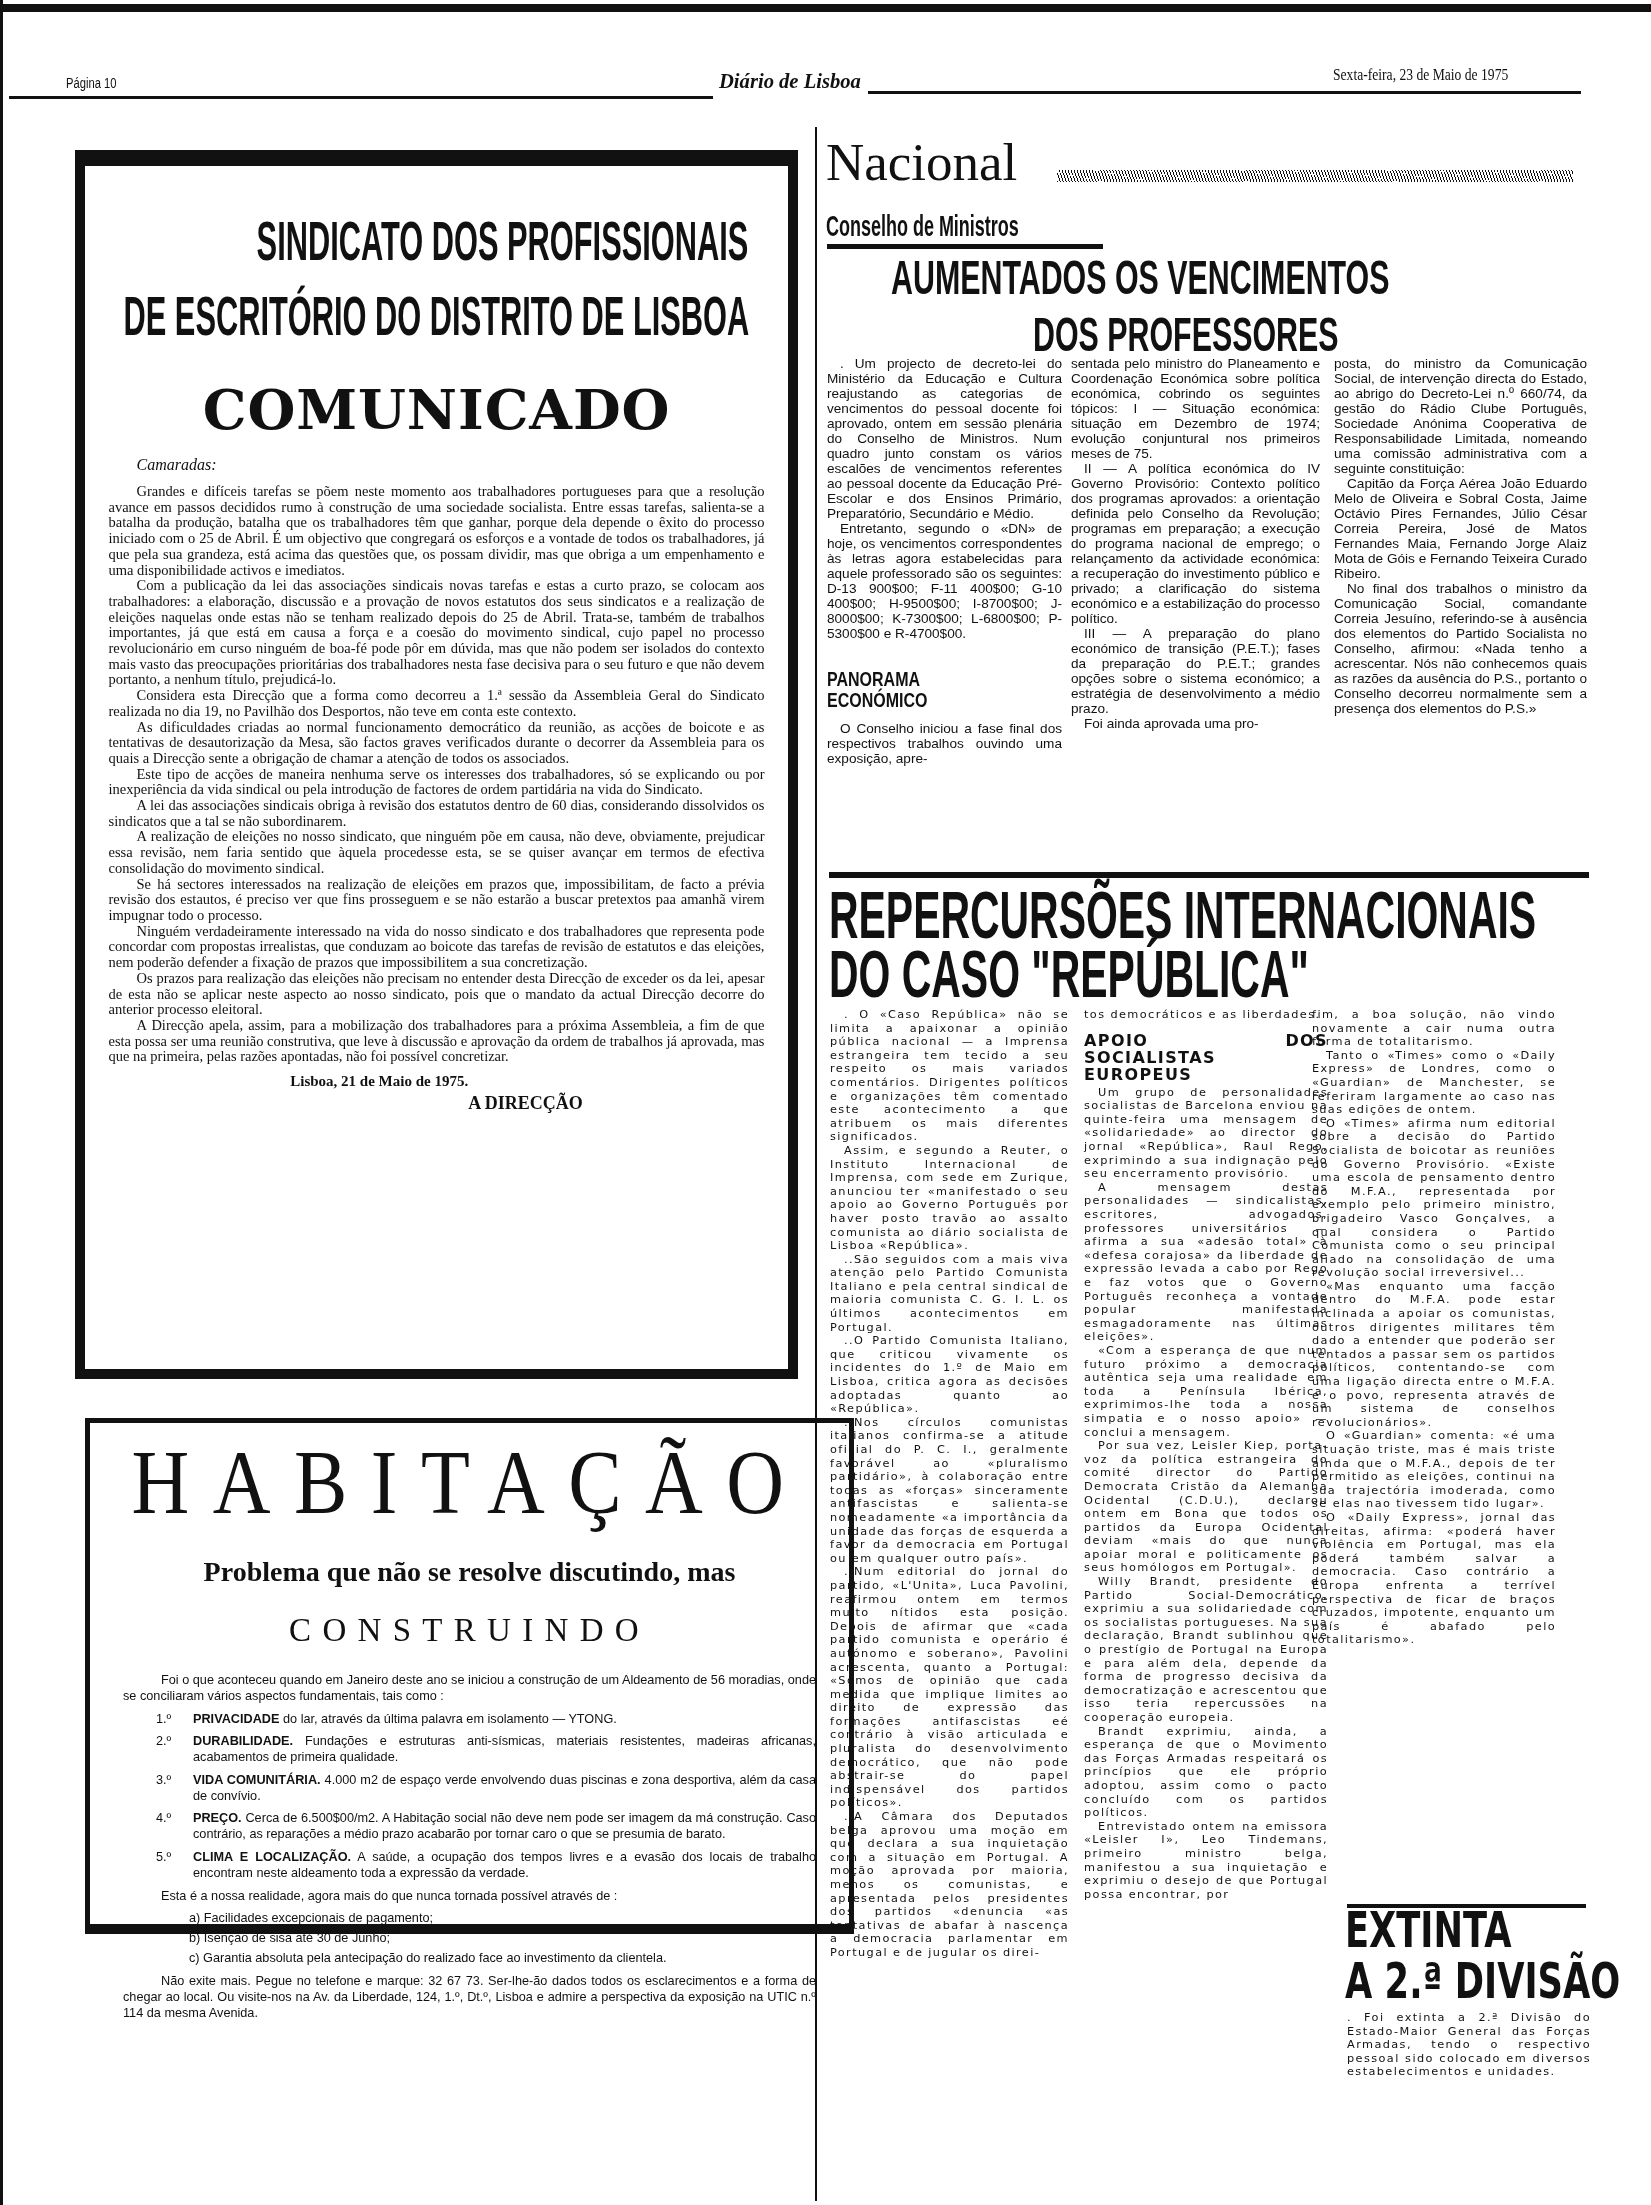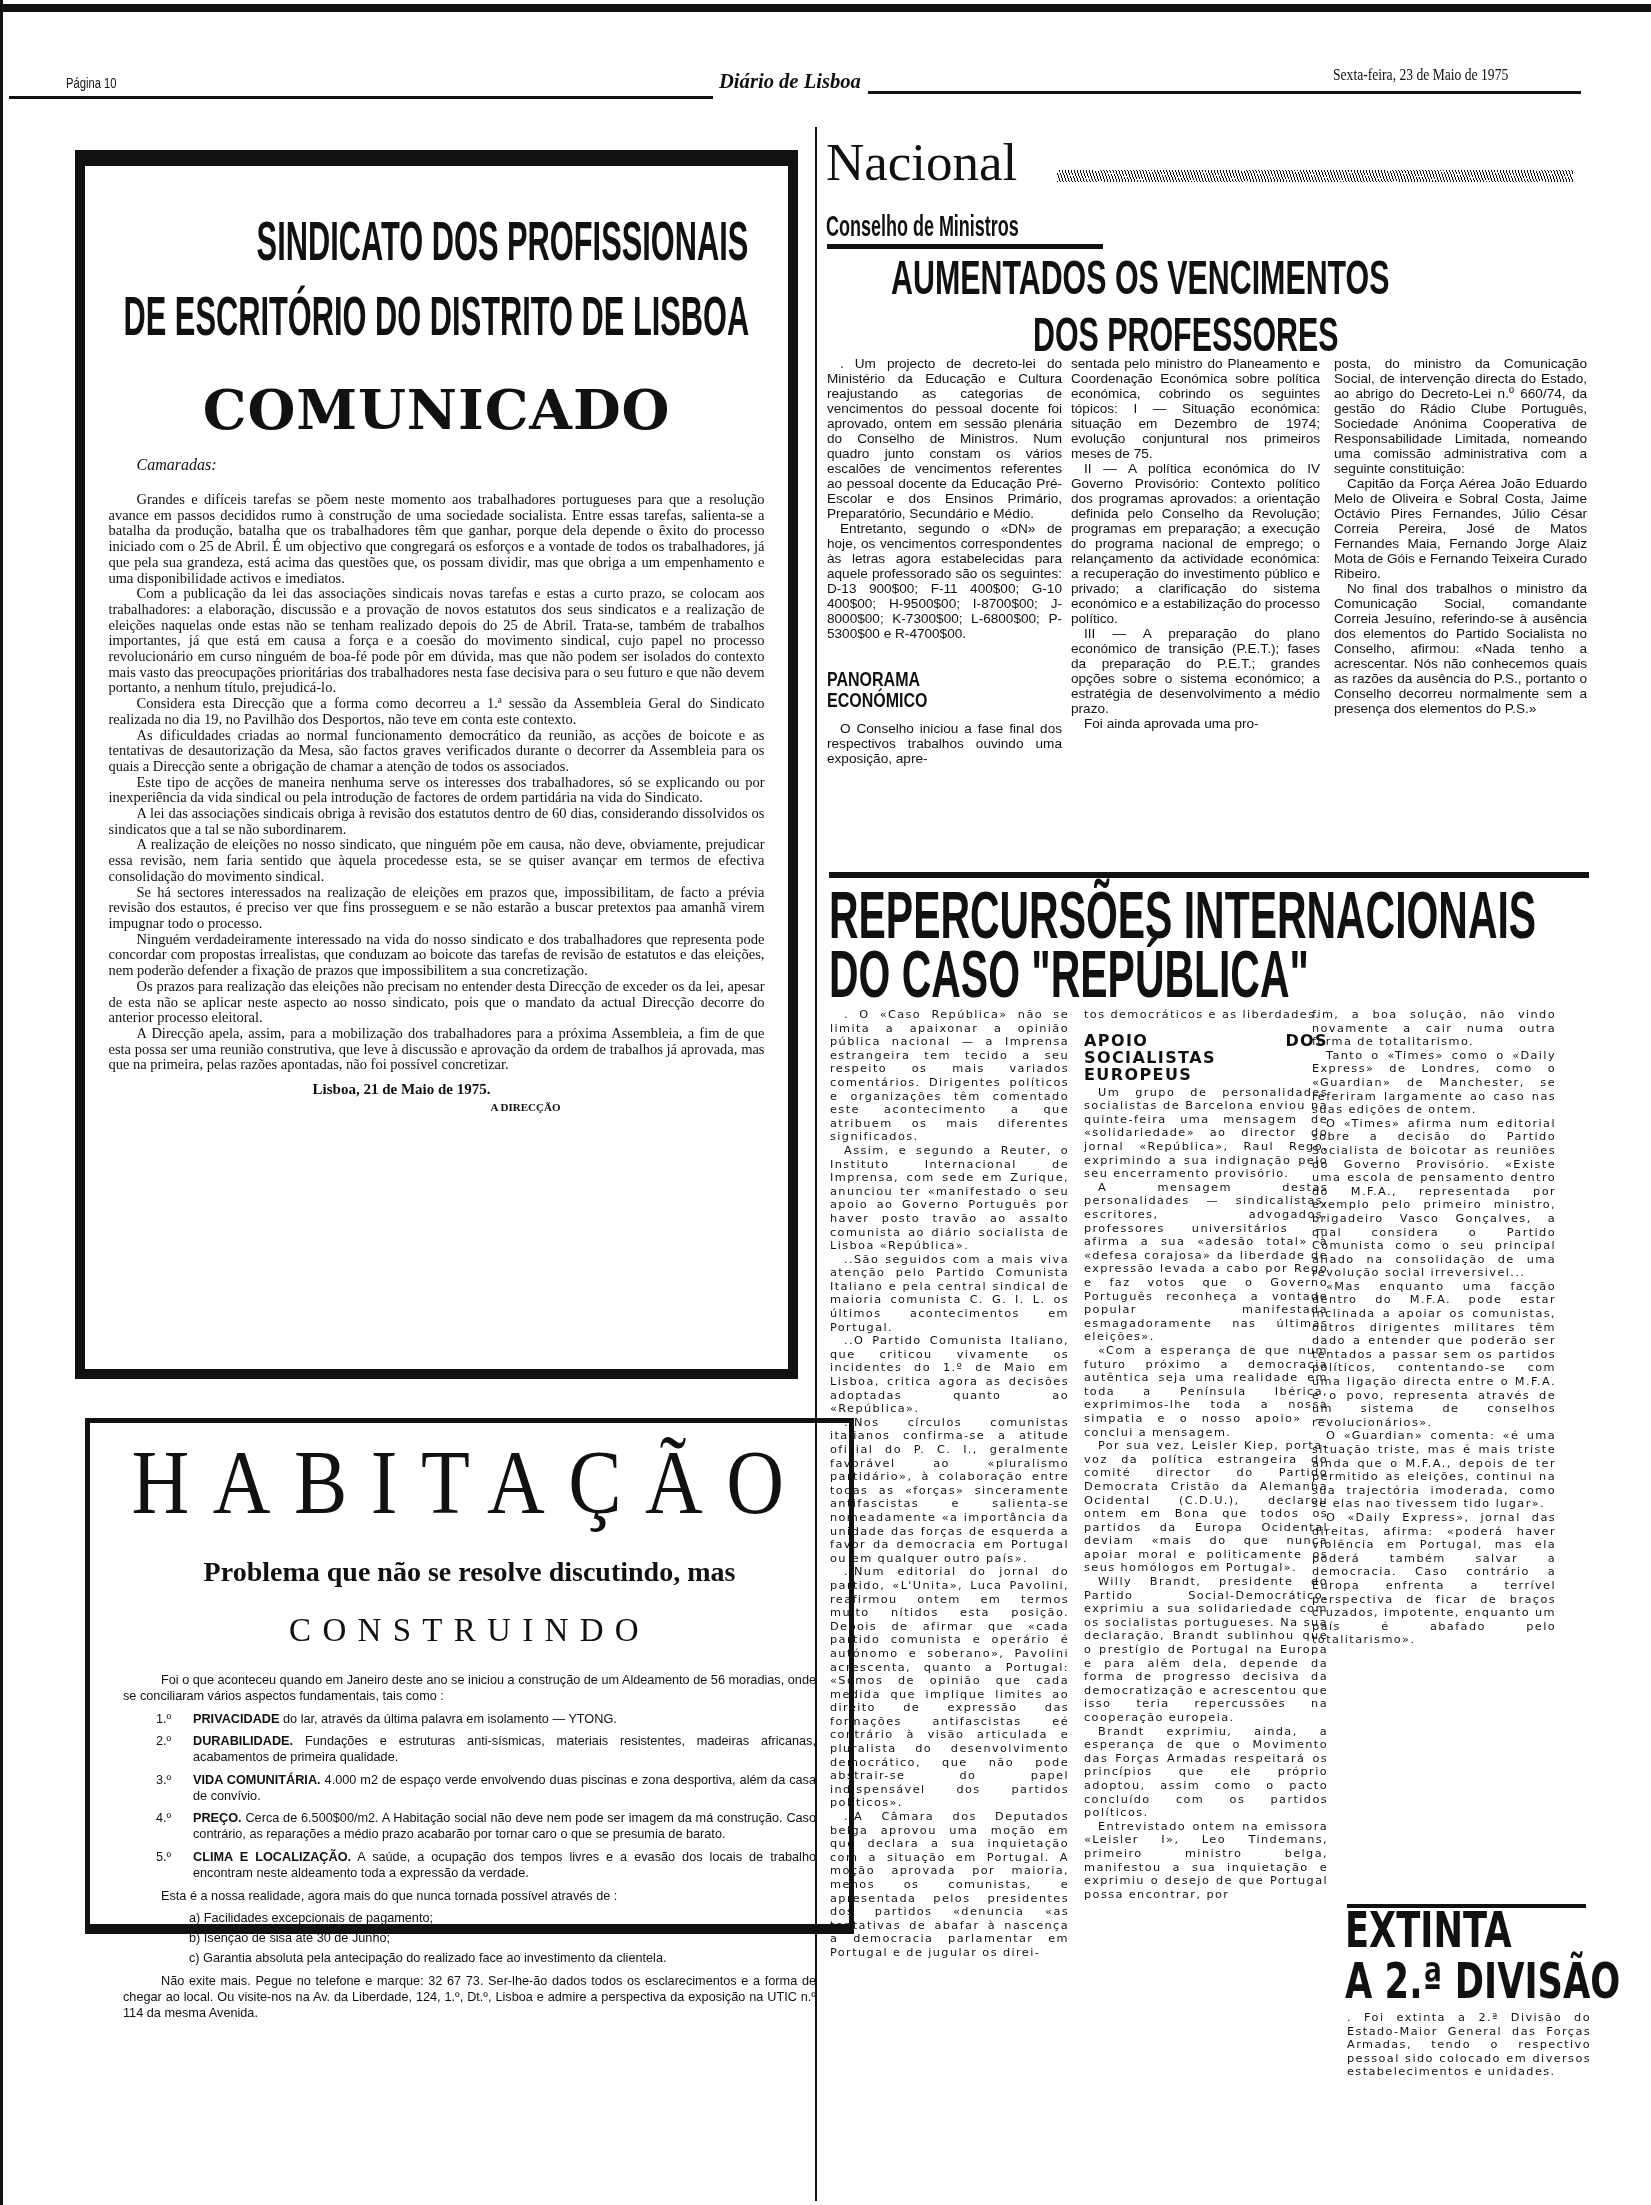--- a/index.html
+++ b/index.html
@@ -15,24 +15,24 @@
 
   .vrule{left:815px;top:127px;width:1.9px;height:2074px;background:#111;}
 
   
   .combox{left:75px;top:150px;width:723px;height:1229px;border:10.3px solid #111;border-top-width:16px;box-sizing:border-box;padding:19px 23.5px 14px 23.5px;}
   .cond{font-family:"Liberation Sans",sans-serif;font-weight:bold;transform:scaleX(.55);transform-origin:center;text-align:center;white-space:nowrap;}
   .com-h1{font-size:56px;line-height:56px;margin-top:28px;}
   .com-h2{font-size:56px;line-height:56px;margin-top:19px;width:180%;margin-left:-40%;}
   .com-big{font-family:"DejaVu Serif",serif;font-weight:900;font-size:55px;text-align:center;margin-top:33px;letter-spacing:0.9px;}
   .com-greet{font-style:italic;font-size:16px;margin-top:14px;padding-left:28px;}
-  .com-body{font-size:14.5px;line-height:15.7px;text-align:justify;margin-top:18px;}
+  .com-body{font-size:14.5px;line-height:15.7px;text-align:justify;margin-top:10px;}
   .com-body p{margin:0;text-indent:28px;}
   .com-sign{display:flex;justify-content:center;font-weight:bold;font-size:15px;margin-top:8.4px;padding:0 28px;}
-  .com-sign span:last-child{margin-top:20px;font-size:11px;}
+  .com-sign span:last-child{margin-top:20px;font-size:18px;}
 
   
   .habbox{left:41px;top:1418px;width:769px;height:516px;border:5.6px solid #111;border-bottom-width:10.3px;box-sizing:border-box;padding:9.4px 19px;margin-left:44px;}
   .hab-h{font-family:"Liberation Serif",serif;font-size:80px;letter-spacing:23.5px;text-align:center;margin-top:4.7px;transform:scaleY(1.15);}
   .hab-sub{font-family:"Liberation Serif",serif;font-weight:bold;font-size:28px;text-align:center;margin-top:28px;}
   .hab-con{font-family:"Liberation Serif",serif;font-size:33px;letter-spacing:11.3px;text-align:center;margin-top:23.5px;}
   .hab-body{font-family:"Liberation Sans",sans-serif;font-size:12.7px;line-height:16px;text-align:justify;margin-top:23.5px;padding:0 14px;}
   .hab-body p{margin:0 0 6.6px 0;}
   .hab-item{display:flex;margin-left:33px;margin-bottom:6.6px;}
   .hab-item .n{width:37px;flex:none;}

